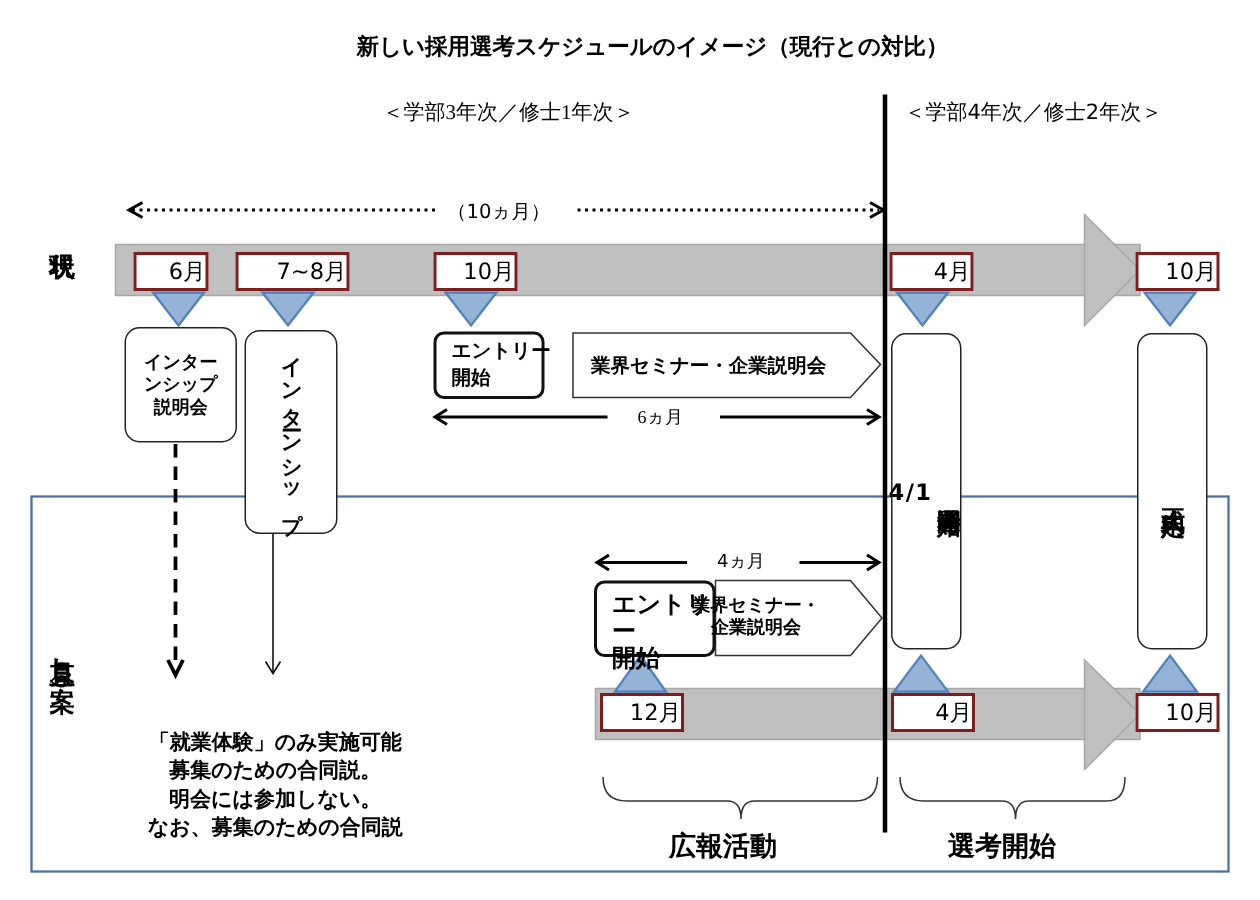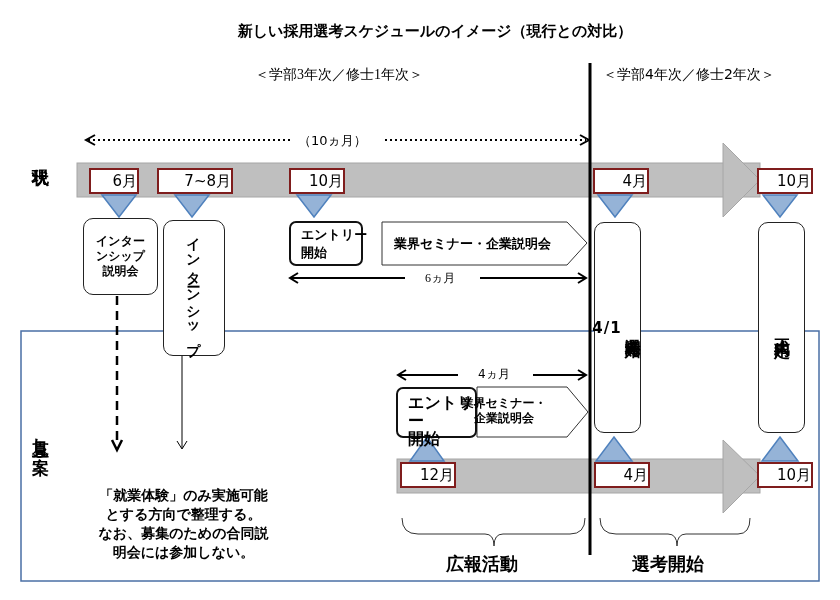--- a/index.html
+++ b/index.html
@@ -126,23 +126,23 @@
   <div class="vtext" style="writing-mode:horizontal-tb; font-size:15px;">4/1</div>
   <div class="vtext" style="font-size:16px;">選考開始</div>
 </div>
 
 <div class="abs rbox" style="left:758px; top:222px; width:47px; height:211px; display:flex; align-items:center; justify-content:center;">
   <div class="vtext" style="font-size:16px;">正式内定</div>
 </div>
 
 <div class="abs note" style="left:86px; top:457px; width:195px;margin-top:29px;">
   <div>「就業体験」のみ実施可能</div>
-  <div>とする方向で整理する。</div>
+  <div>募集のための合同説。</div>
+  <div>明会には参加しない。</div>
   <div>なお、募集のための合同説</div>
-  <div>明会には参加しない。</div>
 </div>
 
 <div class="abs lbl" style="left:478px; top:366px;">4ヵ月</div>
 
 <div class="abs rbox" style="left:396px; top:387px; width:81px; height:51px; border:2.5px solid #111; border-radius:7px; padding:5px 0 0 10px; font-size:16px; font-weight:bold; line-height:18px;">
   <div>エントリー</div>
   <div>開始</div>
 </div>
 
 <div class="abs small" style="left:458px; top:396px; width:92px; font-size:12px;">

